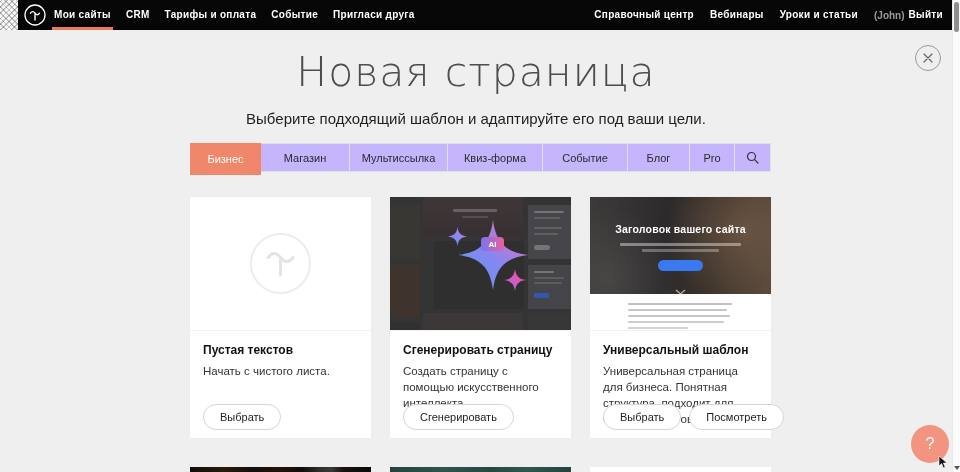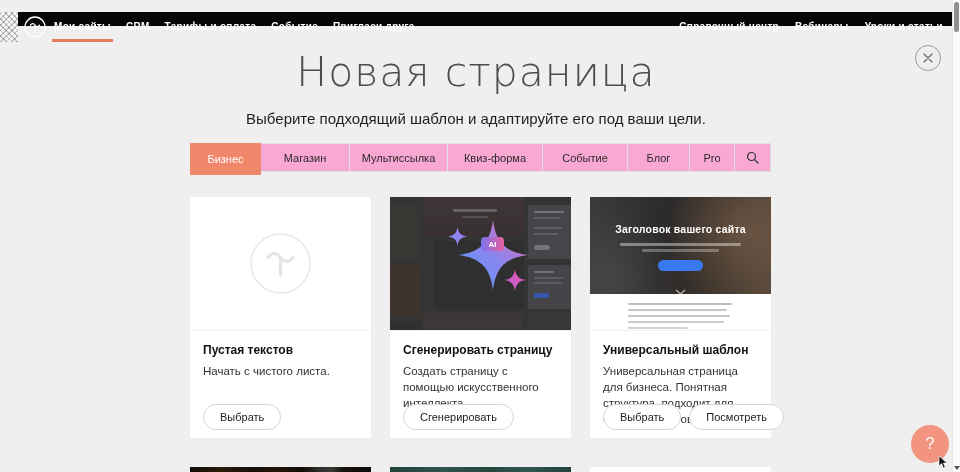--- a/index.html
+++ b/index.html
@@ -2,21 +2,21 @@
 <html><head>
 <meta charset="utf-8">
 <style>
   * { margin:0; padding:0; box-sizing:border-box; }
   html,body { background:#d8d8d8; }
   .stage {
     position:relative; width:960px; height:472px; overflow:hidden;
     background:#efefef; font-family:"Liberation Sans", sans-serif;
   }
   
-  .topbar { position:absolute; left:0; top:12px; width:960px; height:14px; background:#060606; z-index:5; }
+  .topbar { position:absolute; left:0; top:0; width:960px; height:30px; background:#060606; z-index:5; }
   .edge-pattern {
     position:absolute; left:0; top:0; width:18px; height:30px; background-color:#f7f7f7;
     background-image:
       repeating-linear-gradient(45deg, rgba(0,0,0,0.22) 0 1px, transparent 1px 4px),
       repeating-linear-gradient(-45deg, rgba(0,0,0,0.22) 0 1px, transparent 1px 4px);
   }
   .logo { position:absolute; left:24px; top:4px; width:22px; height:22px; cursor:pointer; }
   .menu-left { position:absolute; left:54px; top:0; height:30px; display:flex; gap:15px; align-items:center; }
   .menu-right { position:absolute; right:17px; top:0; height:30px; display:flex; gap:16px; align-items:center;text-align:center; }
   .menu-item {
@@ -42,21 +42,21 @@
   .page-subtitle {
     position:absolute; left:0; top:110px; width:952px; text-align:center;
     font-size:15px; color:#1f1f1f;
   }
   
   .tabs {
     position:absolute; left:190px; top:143px; width:581px; height:32px;
     display:flex; align-items:flex-start;
   }
   .tab {
-    height:29px; background:#f9a8d4; border:1px solid #e0e0e0; border-left:none;
+    height:29px; background:#c4b5fd; border:1px solid #e0e0e0; border-left:none;
     display:flex; align-items:center; justify-content:center;
     font-size:11px; color:#2b2b2b; cursor:pointer;
   }
   .tab:first-child { border-left:1px solid #e0e0e0; }
   .tab.active {
     height:32px; background:#f0876a; border:none; color:#fff;
   }
   
   .card {
     position:absolute; top:197px; width:181px; height:241px; background:#fff;
@@ -137,20 +137,24 @@
       <a class="menu-item active">Мои сайты</a>
       <a class="menu-item">CRM</a>
       <a class="menu-item">Тарифы и оплата</a>
       <a class="menu-item">Событие</a>
       <a class="menu-item">Пригласи друга</a>
     </nav>
     <nav class="menu-right">
       <a class="menu-item">Справочный центр</a>
       <a class="menu-item">Вебинары</a>
       <a class="menu-item">Уроки и статьи</a>
+      <span class="user-box">
+        <span class="user-name">(John)</span>
+        <a class="menu-item">Выйти</a>
+      </span>
     </nav>
   </header>
 
   <button class="close-btn">
     <svg width="12" height="12" viewBox="0 0 12 12">
       <path d="M2 2 L10 10 M10 2 L2 10" stroke="#666" stroke-width="1.2" stroke-linecap="round"></path>
     </svg>
   </button>
 
   <h1 class="page-title">Новая страница</h1>

